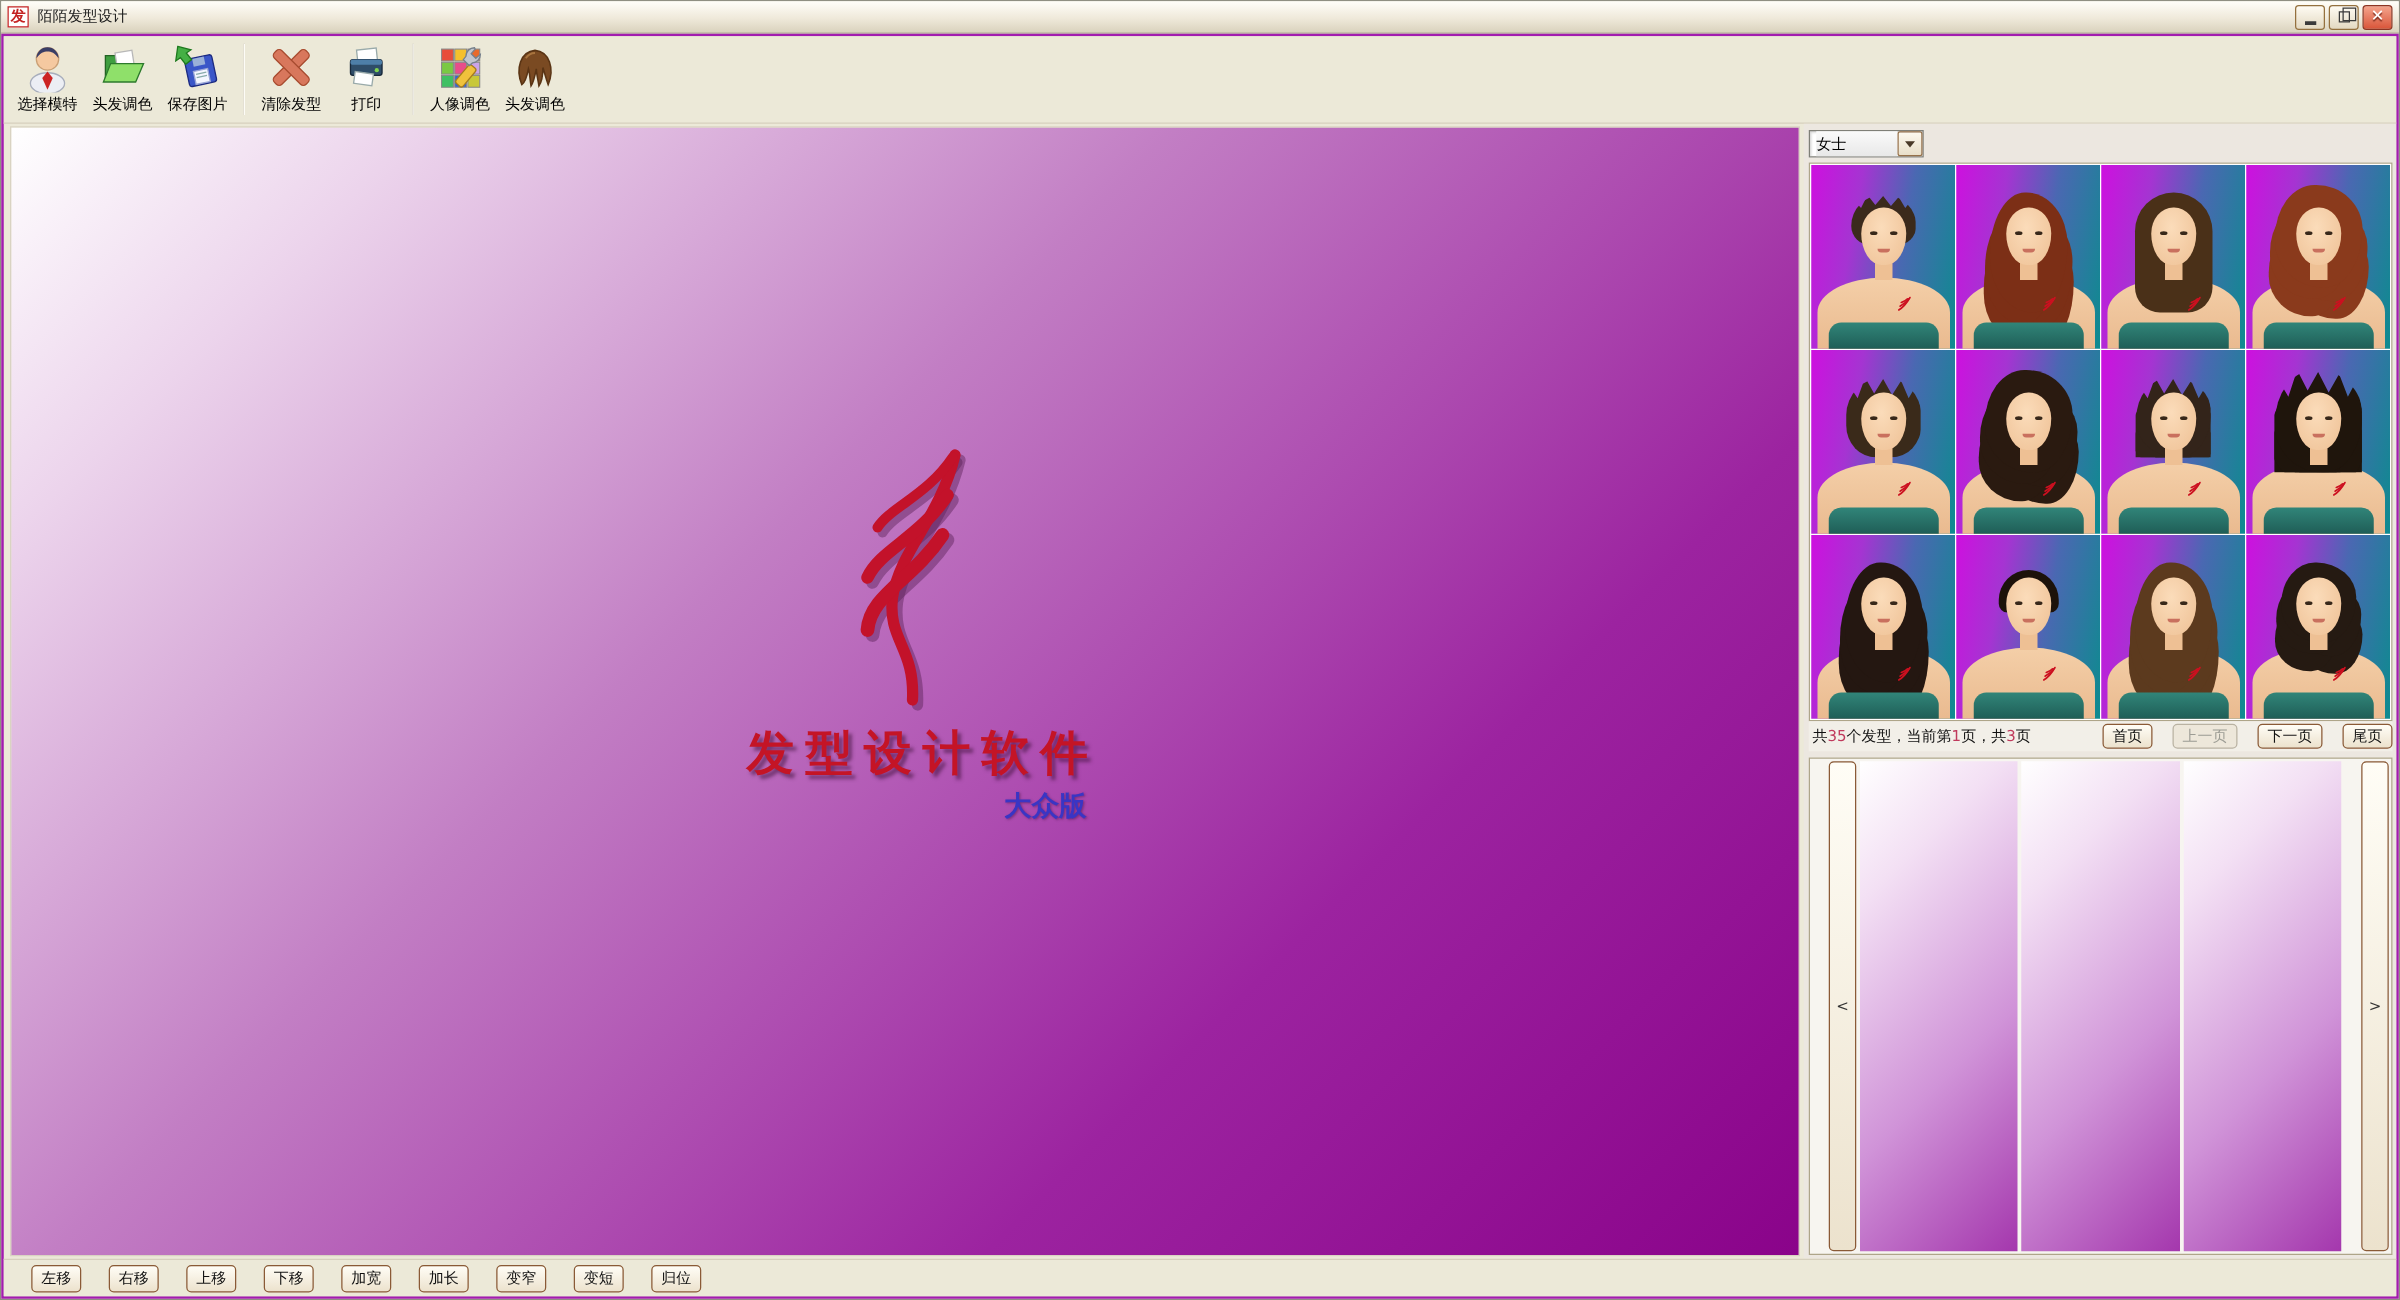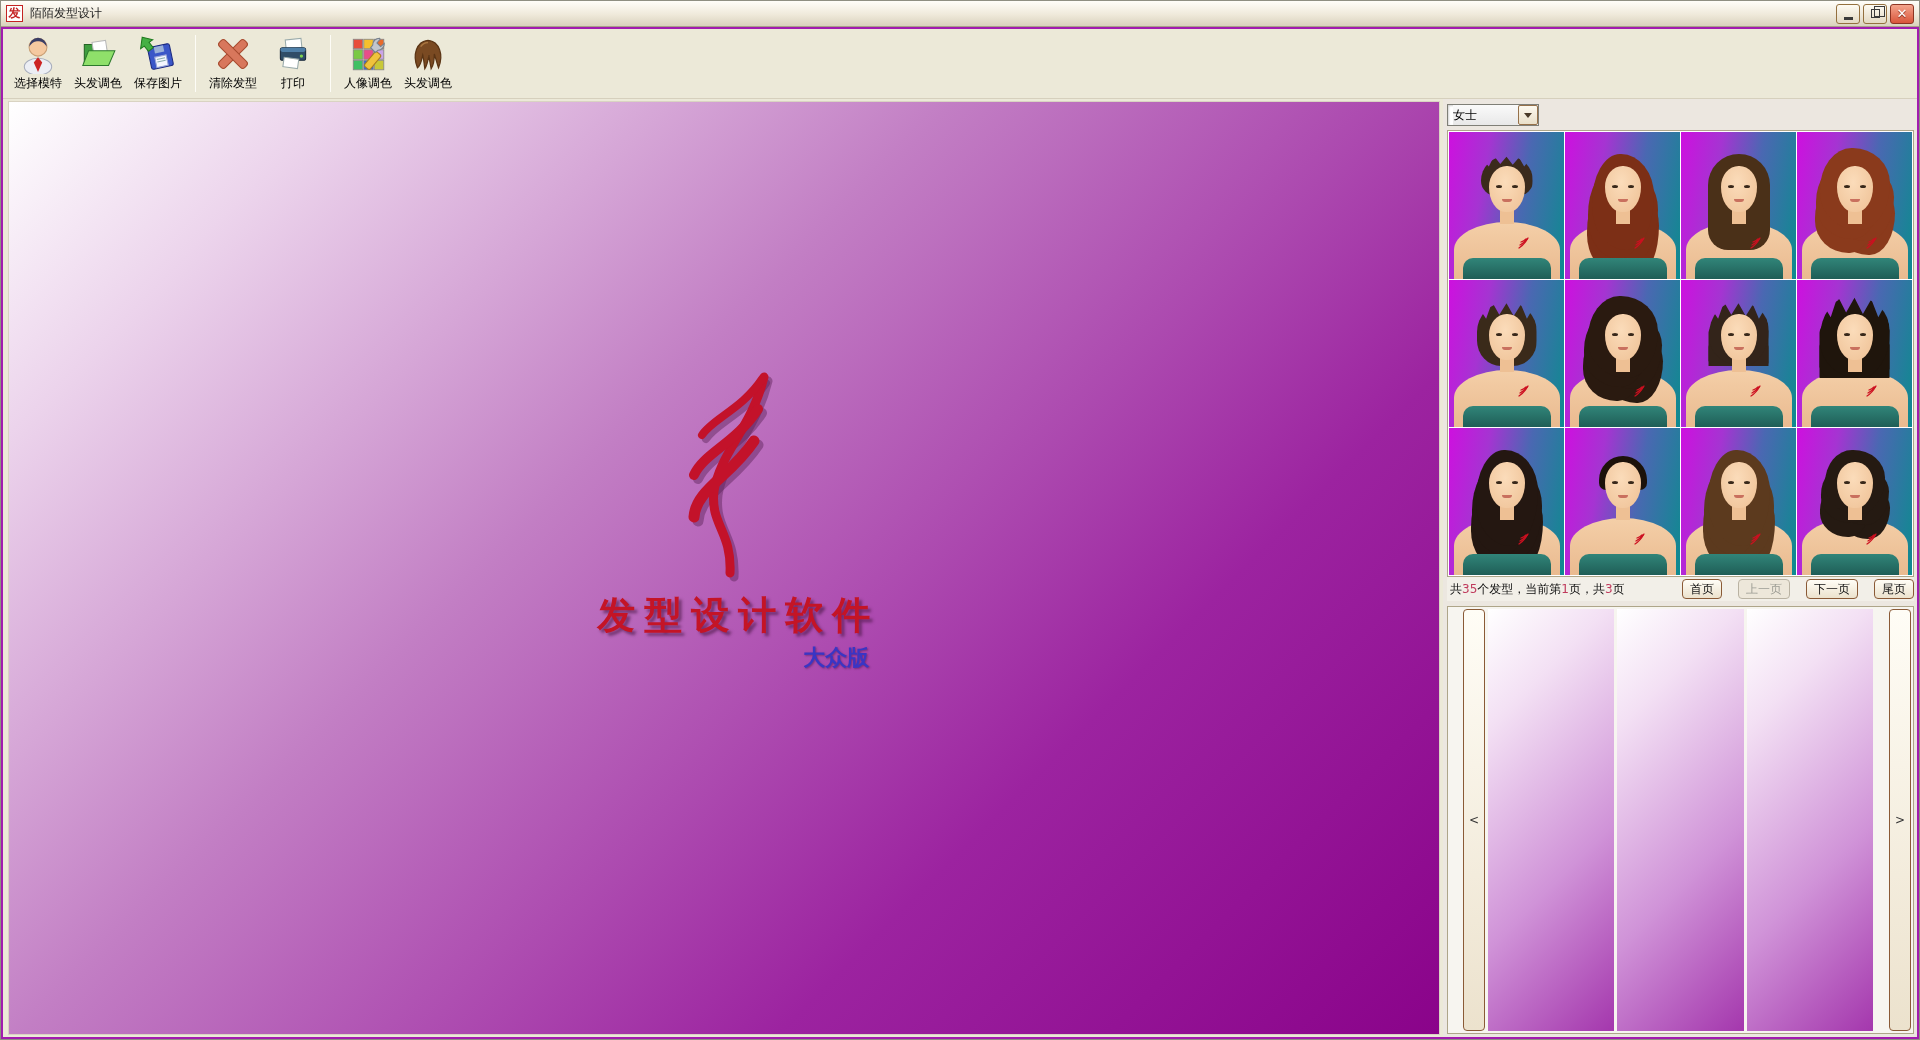--- a/index.html
+++ b/index.html
@@ -453,15 +453,26 @@
             <div class="strip"></div>
             <div class="strip"></div>
             <div class="strip"></div>
             <div class="btn seq-scroll">&gt;</div>
           </div>
         </div>
 
       </div>
     </div>
 
+    <div class="bottombar">
+      <div class="btn bb-btn">左移</div>
+      <div class="btn bb-btn">右移</div>
+      <div class="btn bb-btn">上移</div>
+      <div class="btn bb-btn">下移</div>
+      <div class="btn bb-btn">加宽</div>
+      <div class="btn bb-btn">加长</div>
+      <div class="btn bb-btn">变窄</div>
+      <div class="btn bb-btn">变短</div>
+      <div class="btn bb-btn">归位</div>
+    </div>
 
   </div>
 </div>
 
 </body></html>

